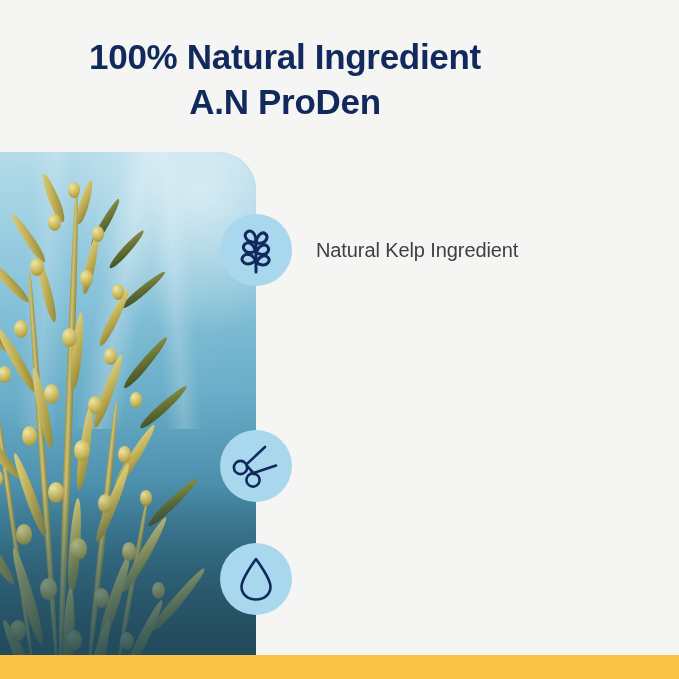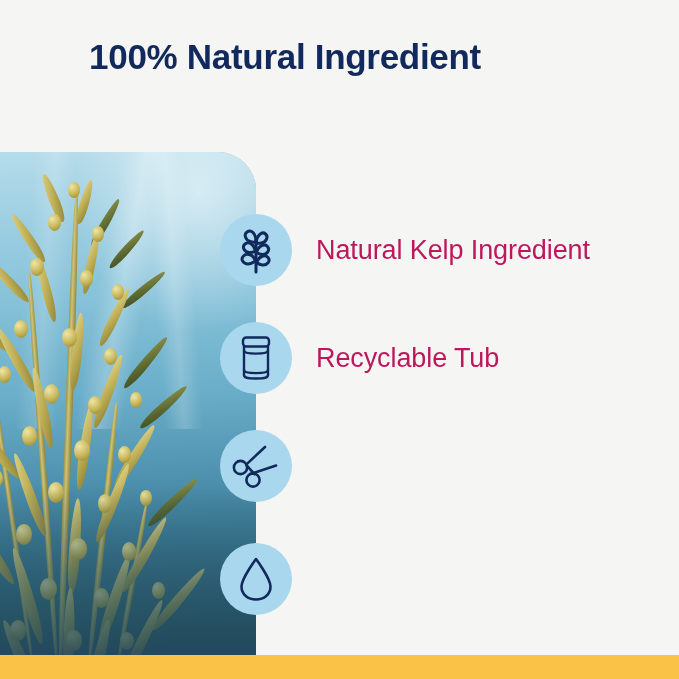--- a/index.html
+++ b/index.html
@@ -126,22 +126,22 @@
     background: #a9d8ee;
     display: flex;
     align-items: center;
     justify-content: center;
   }
   .badge svg {
     display: block;
   }
   .feature-label {
     margin-left: 24px;
-    color: #be185d;
-    font-size: 27px;
+    color: #404040;
+    font-size: 20px;
     line-height: 28px;
     white-space: pre-line;
     letter-spacing: -0.1px;
   }
 
   #feature-0 { top: 214px; }
   #feature-1 { top: 322px; }
   #feature-2 { top: 430px; }
   #feature-3 { top: 543px; }
 
@@ -155,20 +155,21 @@
     background: #fac348;
   }
 </style>
 </head>
 <body>
 
 <div class="canvas">
 
   <div class="heading">
     <span class="line">100% Natural Ingredient</span>
+    <span class="line">A.N ProDen</span>
   </div>
 
   <div class="photo">
     <div class="water"></div>
     <div class="rays"></div>
 
     <div class="kelp">
 
       <div class="trunk" style="left:95px; top:40px; width:7px; height:470px; transform:rotate(2deg);"></div>
       <div class="trunk" style="left:70px; top:120px; width:6px; height:390px; transform:rotate(-4deg);"></div>
@@ -259,31 +260,20 @@
         <path d="M22 17 C23 9, 28 5, 31.5 8 C35 11, 32 16, 27.5 17 C24.5 17.6, 22 17, 22 17 Z"></path>
         <path d="M21.5 25 C20 18, 14.5 15, 11 18 C7.5 21, 10.5 26, 15 26.5 C18 26.8, 21.5 25, 21.5 25 Z"></path>
         <path d="M22.5 26.5 C24.5 19.5, 30.5 17, 33.5 20.5 C36.5 24, 33 28.5, 28.5 28.5 C25.5 28.5, 22.5 26.5, 22.5 26.5 Z"></path>
         <path d="M21.5 35 C19.5 28.5, 13 26.5, 9.5 30 C6 33.5, 9.5 38, 14 38 C17 38, 21.5 35, 21.5 35 Z"></path>
         <path d="M22.5 36.5 C25 30, 31 28, 34 31.5 C37 35, 33 39.5, 28.5 39 C25.5 38.7, 22.5 36.5, 22.5 36.5 Z"></path>
       </svg>
     </div>
     <div class="feature-label">Natural Kelp Ingredient</div>
   </div>
 
-  <div class="feature" id="feature-1">
-    <div class="badge">
-      <svg width="40" height="48" viewBox="0 0 40 48" fill="none" stroke="#11295c" stroke-width="2.4" stroke-linecap="round" stroke-linejoin="round">
-        <rect x="7" y="3.5" width="26" height="9" rx="3.2"></rect>
-        <path d="M8 12.5 L8 41 C8 43.4, 10 44.5, 20 44.5 C30 44.5, 32 43.4, 32 41 L32 12.5"></path>
-        <path d="M8 16.5 C8 18.6, 11 19.6, 20 19.6 C29 19.6, 32 18.6, 32 16.5"></path>
-        <path d="M8 36 C8 38.1, 11 39.1, 20 39.1 C29 39.1, 32 38.1, 32 36"></path>
-      </svg>
-    </div>
-    <div class="feature-label">Recyclable Tub</div>
-  </div>
 
   <div class="feature" id="feature-2">
     <div class="badge">
       <svg width="48" height="46" viewBox="0 0 48 46" fill="none" stroke="#11295c" stroke-width="2.6" stroke-linecap="round" stroke-linejoin="round">
         <circle cx="8.5" cy="24.5" r="6.6"></circle>
         <circle cx="21" cy="37" r="6.6"></circle>
         <path d="M14.4 21.4 L33 4"></path>
         <path d="M19.6 30.6 L44 22.5"></path>
         <path d="M14.8 22.6 L22.5 31.2"></path>
       </svg>

